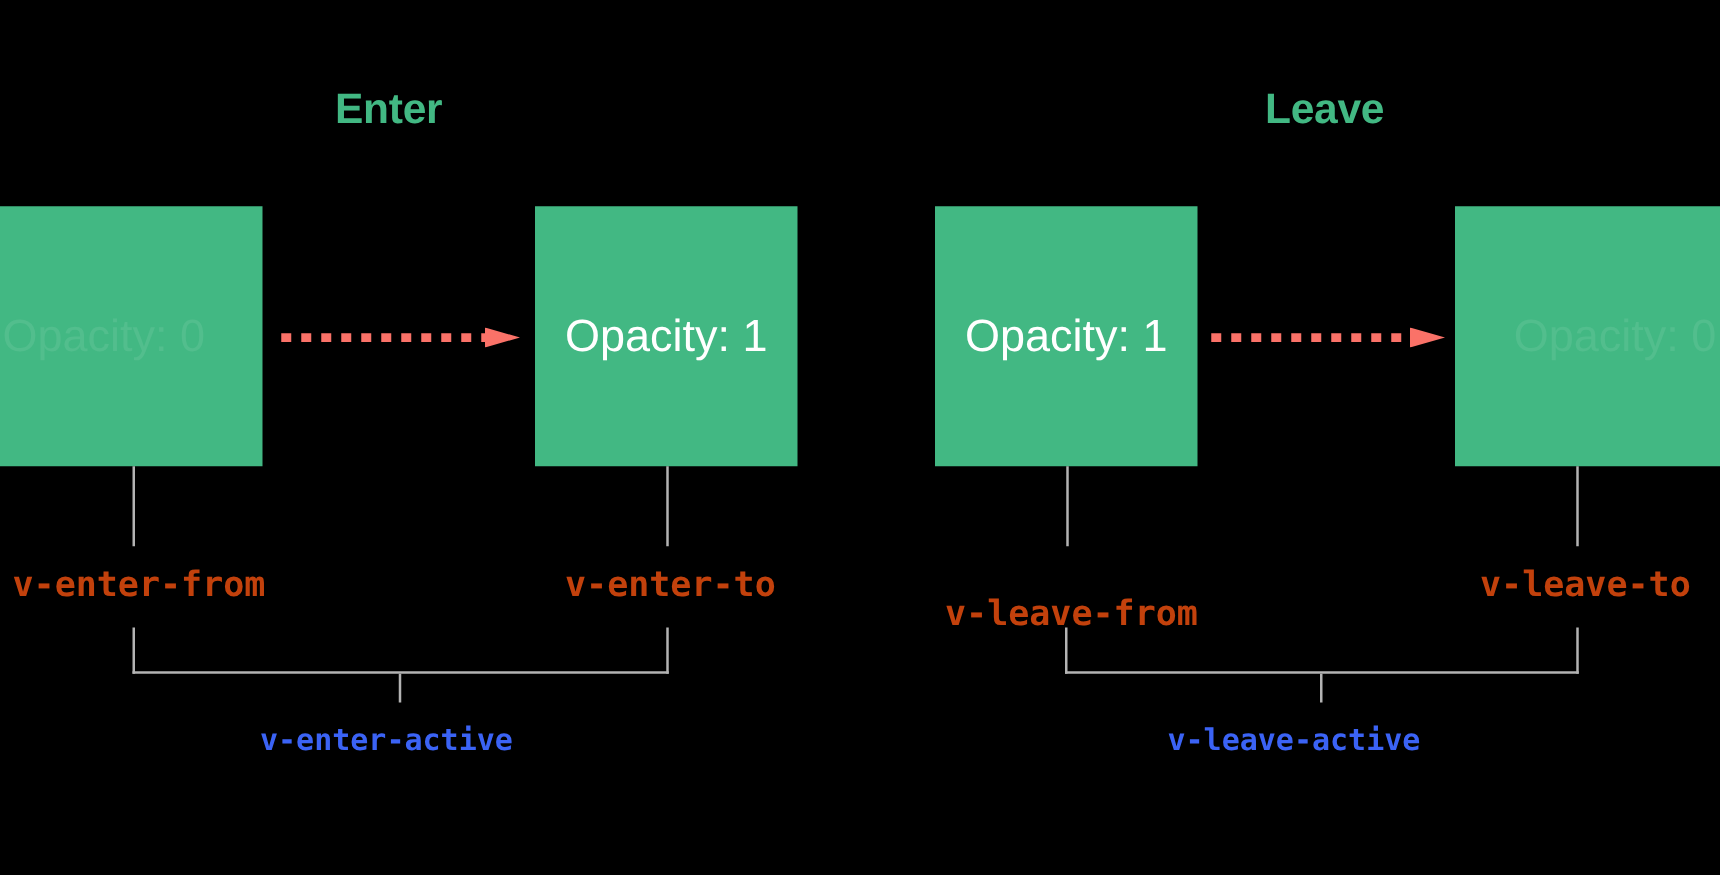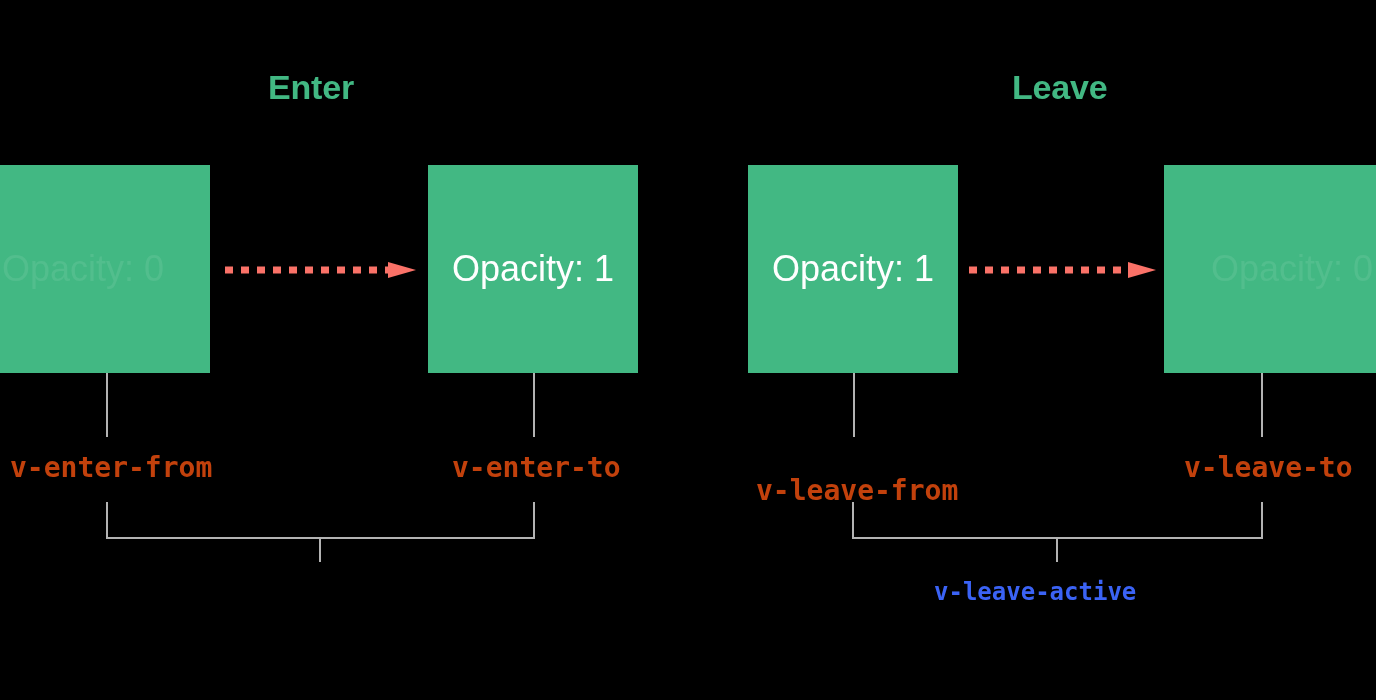--- a/index.html
+++ b/index.html
@@ -164,20 +164,21 @@
   </div>
 
   <div class="stem" id="stem-enter-from"></div>
   <div class="stem" id="stem-enter-to"></div>
 
   <div class="class-label" id="label-enter-from">v-enter-from</div>
   <div class="class-label" id="label-enter-to">v-enter-to</div>
 
   <div class="bracket" id="bracket-enter"></div>
   <div class="bracket-stem" id="bracket-stem-enter"></div>
+  <div class="active-label" id="label-enter-active">v-enter-active</div>
 
   <div class="state-box" id="box-leave-from">
     <span class="box-label">Opacity: 1</span>
   </div>
 
   <div class="state-box" id="box-leave-to">
     <span class="box-label faded">Opacity: 0</span>
   </div>
 
   <div class="arrow" id="arrow-leave">

